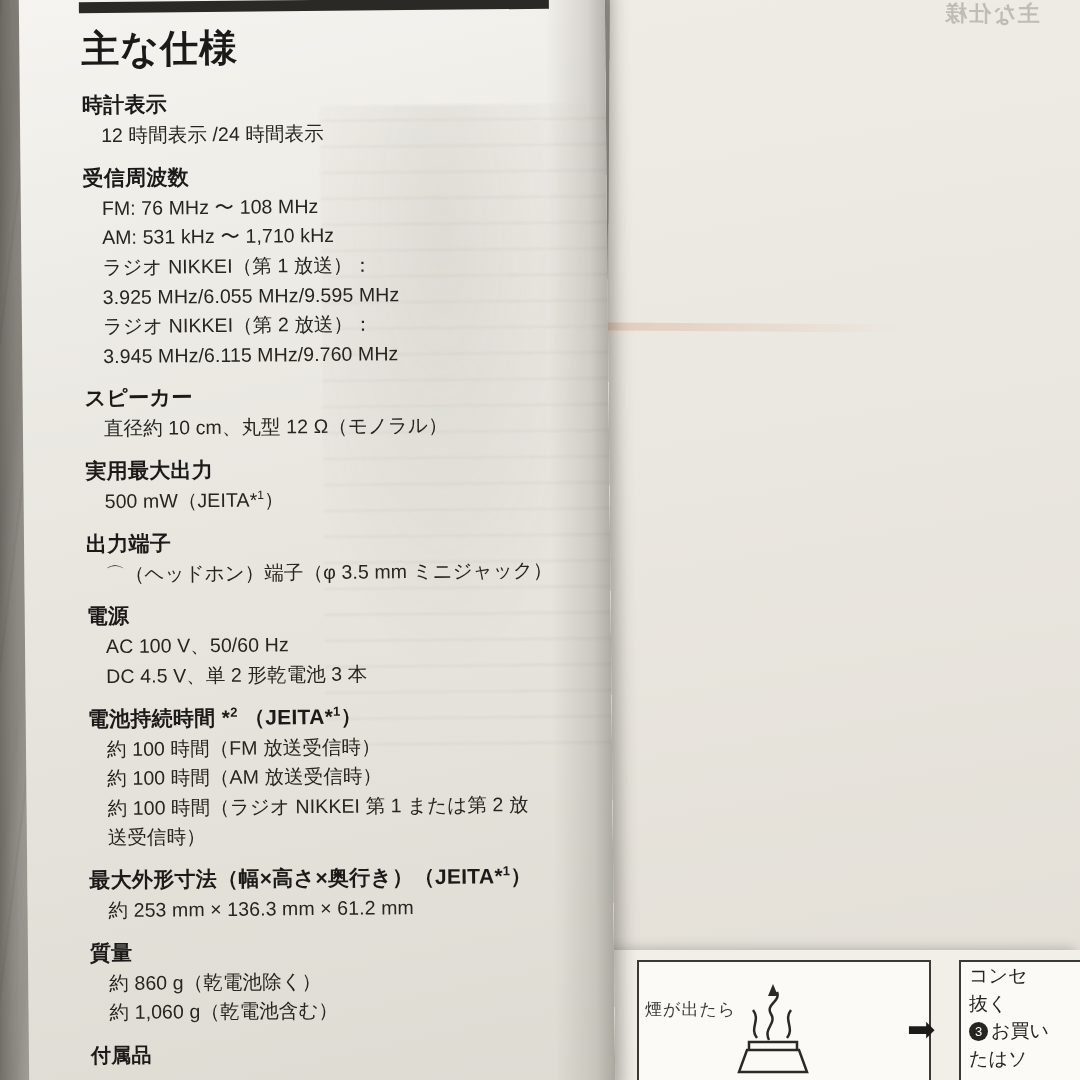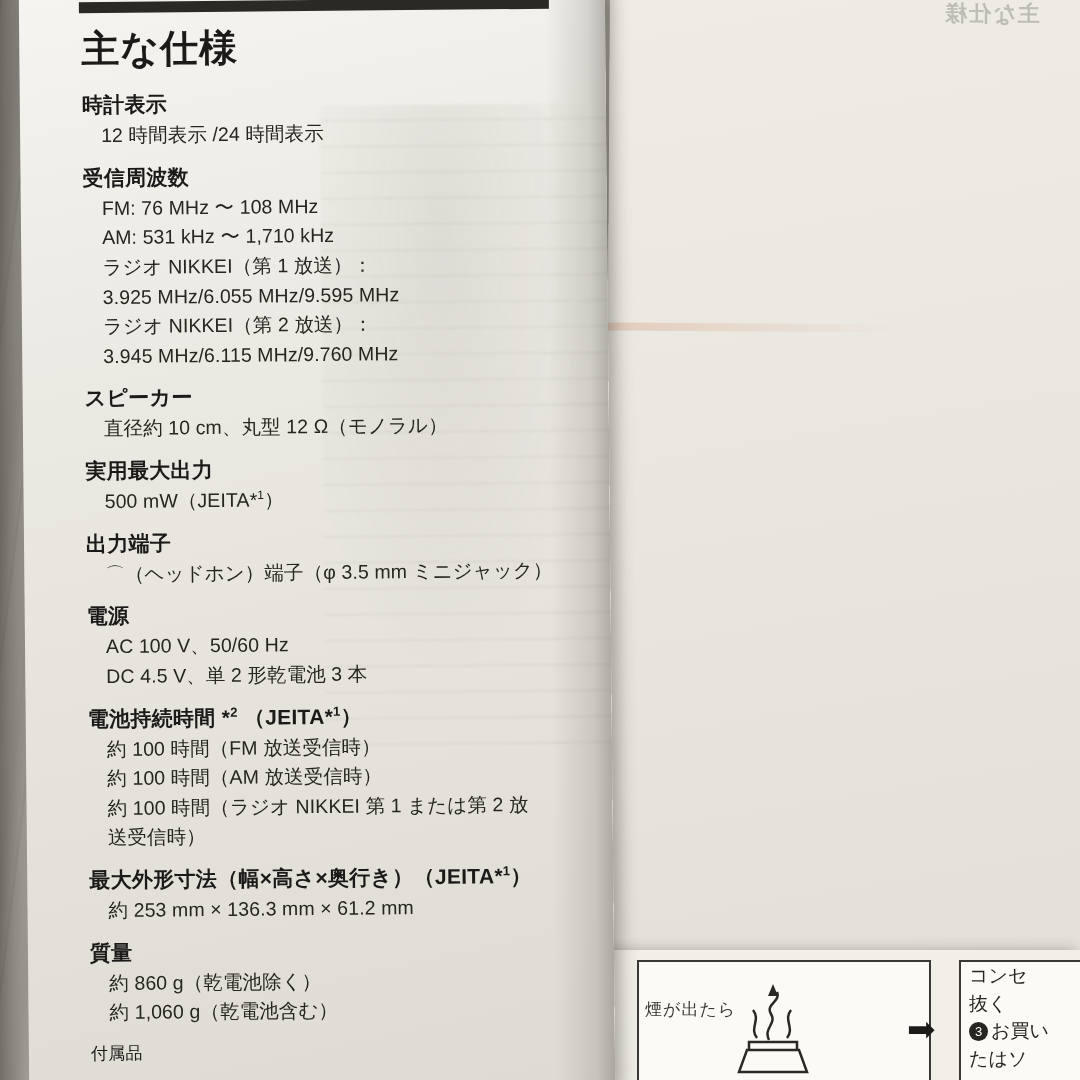--- a/index.html
+++ b/index.html
@@ -178,21 +178,21 @@
   .group-lines li {
     font-size: 19.5px;
     line-height: 1.52;
     color: #26251f;
     letter-spacing: .1px;
   }
   sup { font-size: .62em; vertical-align: super; }
   .cut-off {
     position: absolute;
     left: 62px; top: 1054px;
-    font-size: 17px; font-weight: 400; color: #1b1a18;
+    font-size: 20px; font-weight: 700; color: #1b1a18;
     letter-spacing: .3px;
   }
 </style>
 </head>
 <body>
 
 <div id="root">
 
   <div class="desk"></div>
   <div class="desk-shadow-left"></div>

